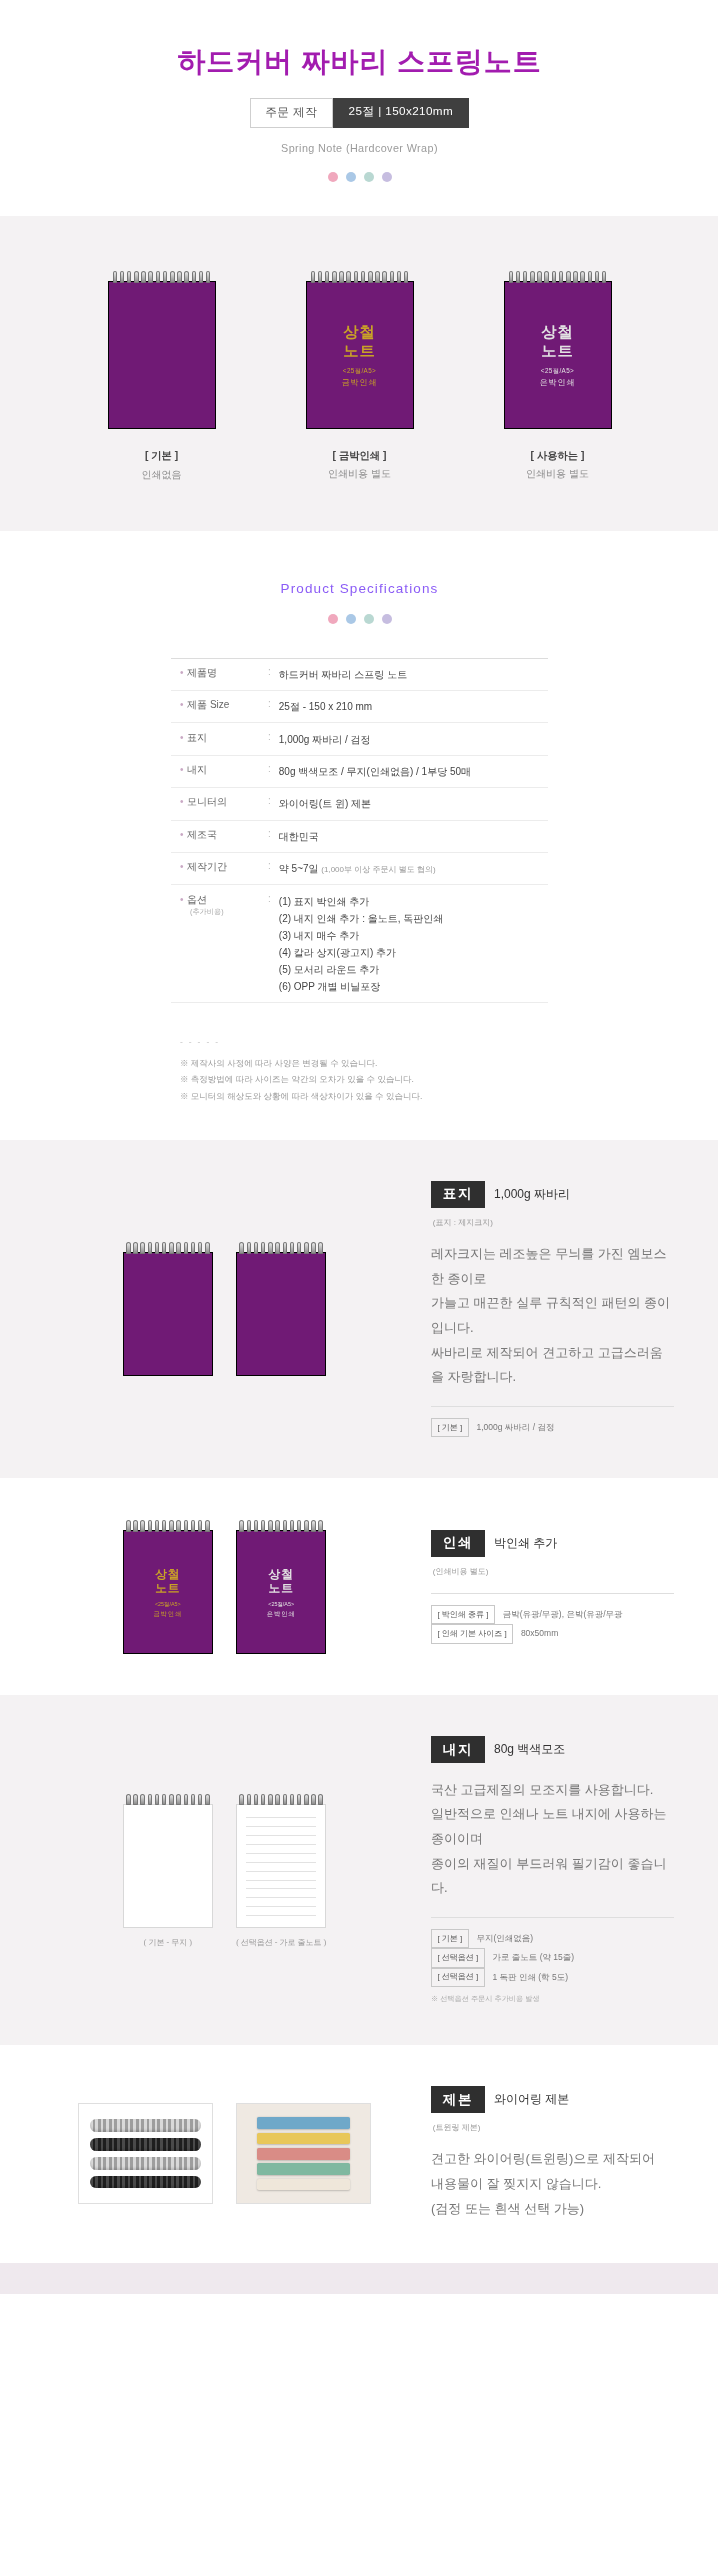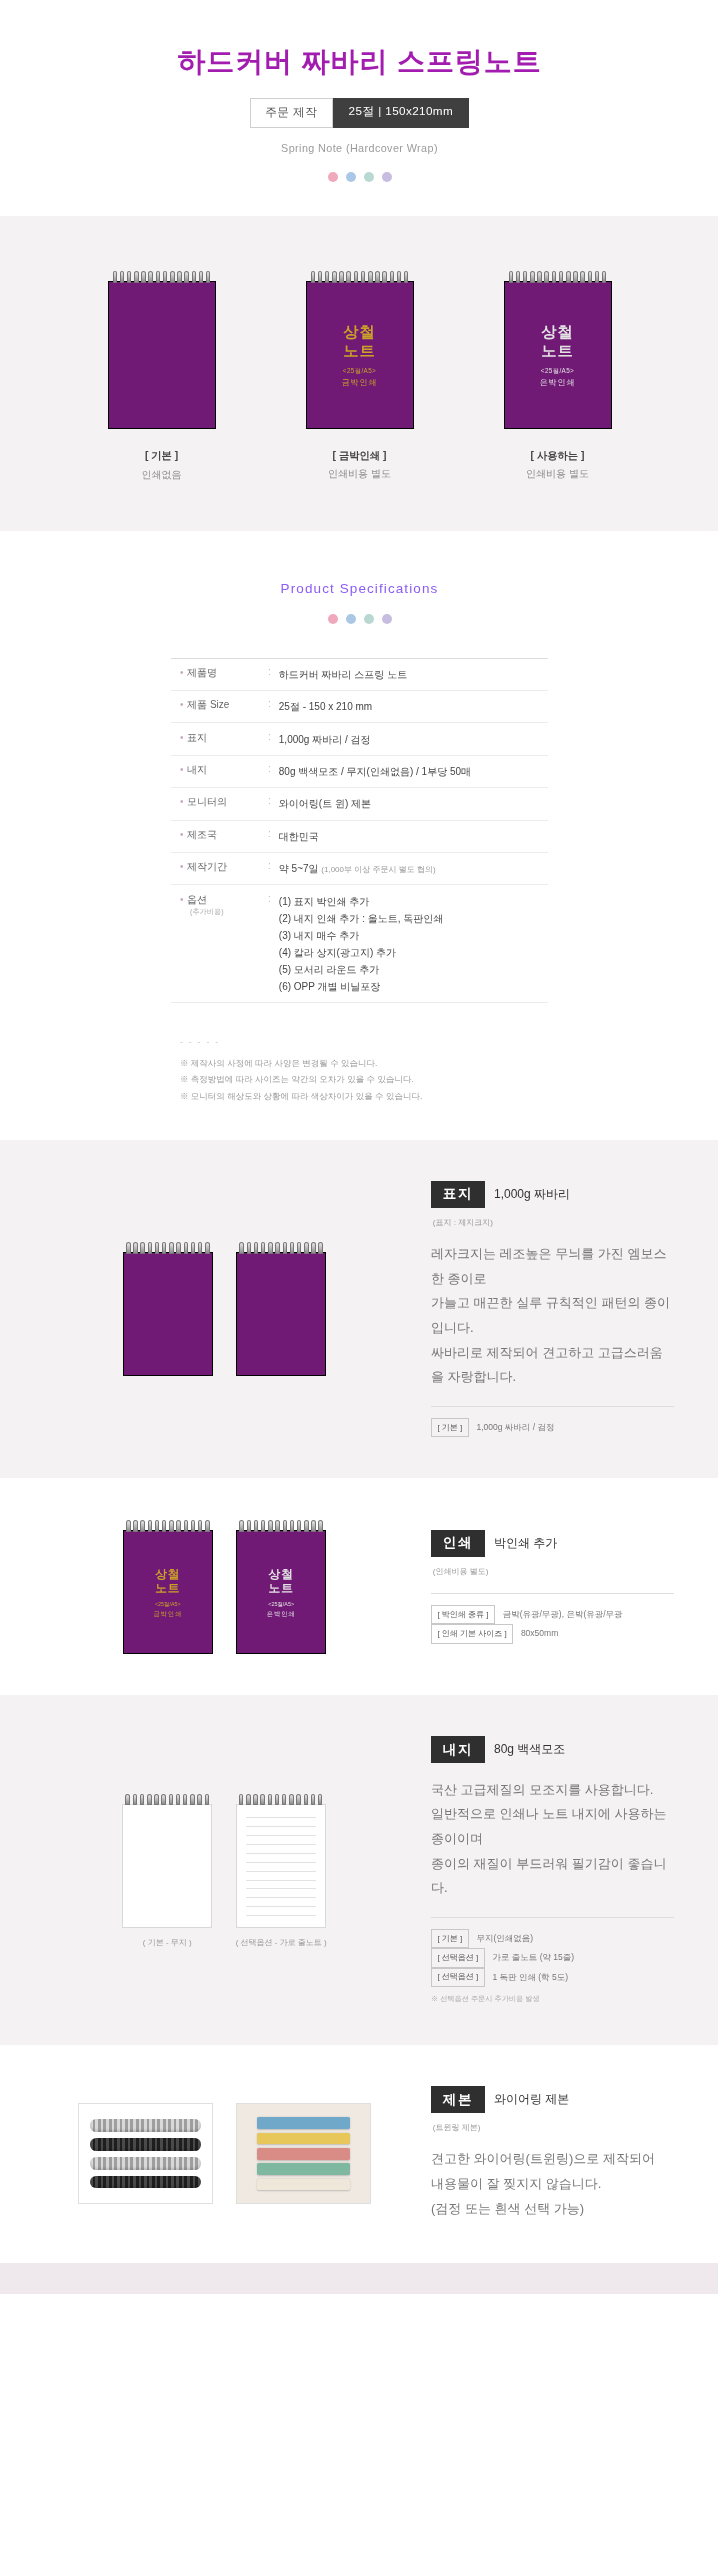--- a/index.html
+++ b/index.html
@@ -206,21 +206,21 @@
   .feat-spec .tagbox {
     display: inline-block;
     border: 0.9px solid #c8c8c8;
     padding: 0.9px 5.4px;
     margin-right: 5.4px;
     font-size: 8px;
     color: #555;
   }
   .feat-foot { font-size: 7.2px; color: #aeaeae; margin-top: 7.2px; }
 
-  .cap-sm { font-size: 8px; color: #999; text-align: center; margin-top: 9px; }
+  .cap-sm { font-size: 8px; color: #999; text-align: center; margin-top: 9px; font-family: Liberation Serif, serif; }
 
   
   .nb-white { background: #ffffff; border: 0.9px solid #d8d8d8; }
   .nb-white .lines { padding: 12.6px 9px 0; }
   .nb-white .lines i { display: block; height: 0.9px; background: #e2e2e2; margin-bottom: 8px; }
 
   .nb-mini-label { text-align: center; line-height: 1.25; }
   .nb-mini-label .kr { font-size: 11.7px; font-weight: bold; letter-spacing: 0.9px; }
   .nb-mini-label .size { font-size: 5.4px; margin-top: 5.4px; }
   .nb-mini-label .mode { font-size: 6.3px; margin-top: 1.8px; letter-spacing: 0.9px; }

